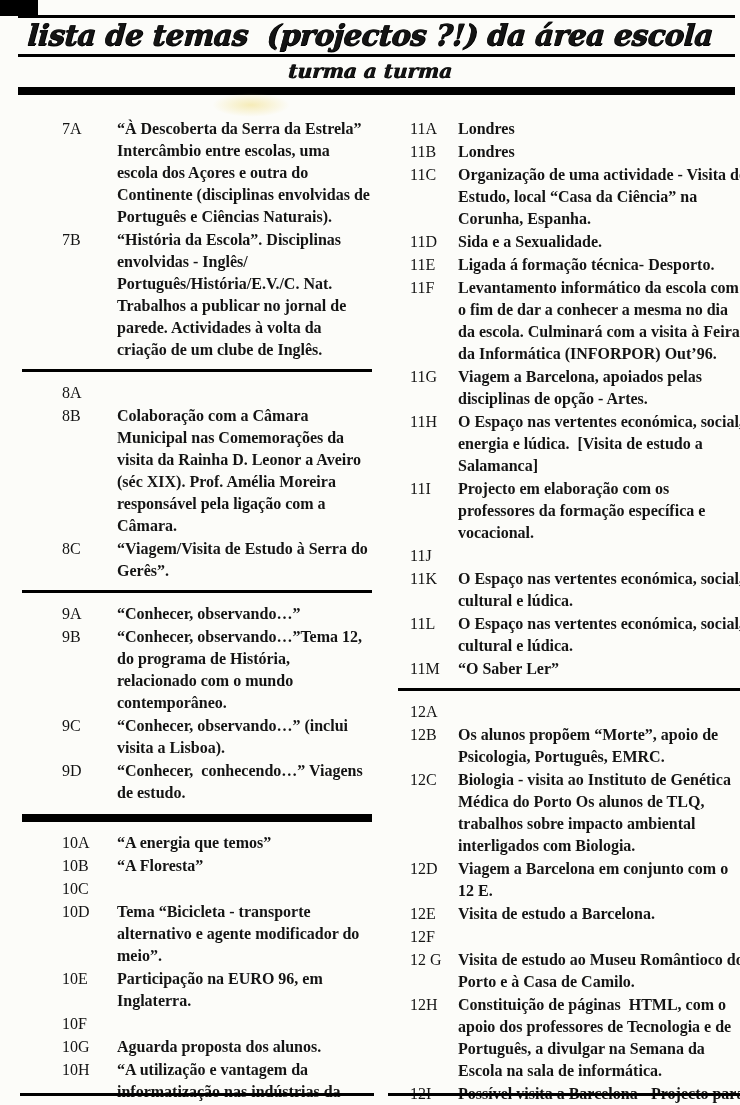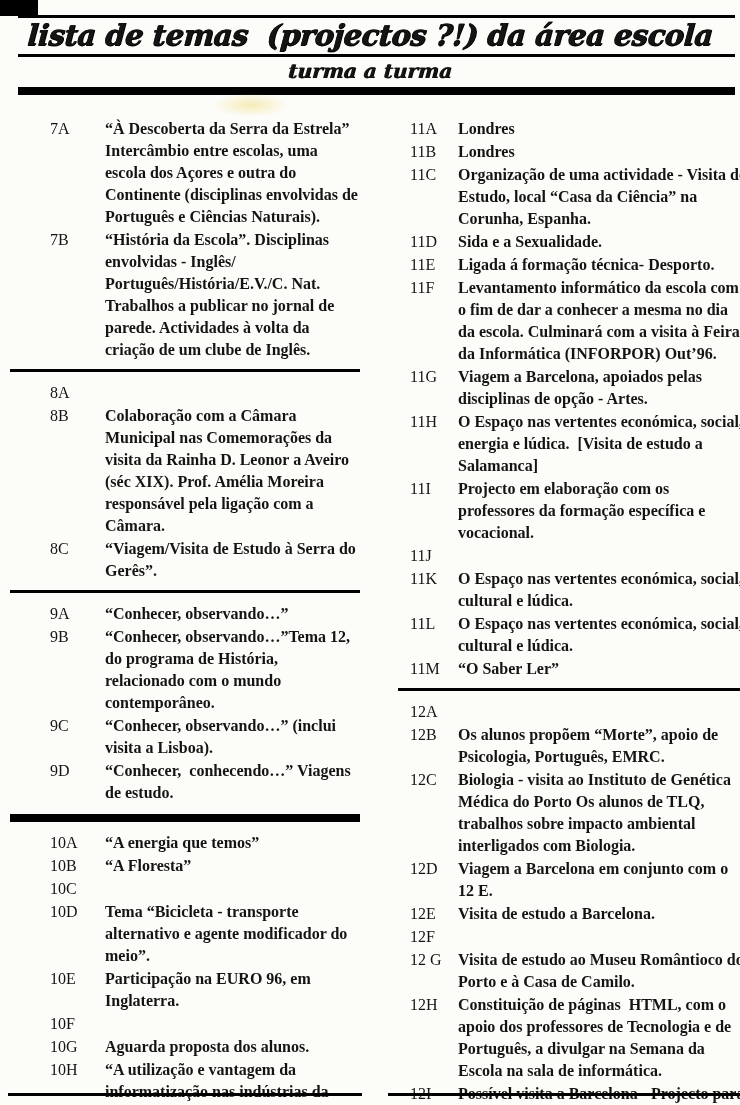--- a/index.html
+++ b/index.html
@@ -38,21 +38,21 @@
     text-shadow:0.8px 0 0 #000;
     transform:skewX(-4deg);
   }
   .smudge{
     position:absolute;left:212px;top:93px;width:78px;height:24px;
     border-radius:50%;
     background:radial-gradient(ellipse at center, rgba(240,222,130,0.55), rgba(240,222,130,0) 70%);
     pointer-events:none;
   }
   .col{position:absolute;top:108px;bottom:0;font-size:16px;line-height:22px;}
-  .col-left{left:12px;width:346px;}
+  .col-left{left:24px;width:346px;}
   .col-right{left:408px;width:340px;}
   .group{padding-top:10px;}
   .entry{display:flex;align-items:flex-start;min-height:22px;margin-bottom:1px;}
   .col-left .entry{padding-left:38px;}
   .col-right .entry{padding-left:2px;}
   .entry-code{flex:0 0 55px;white-space:pre;}
   .col-right .entry-code{flex:0 0 48px;}
   .entry-text{flex:1;white-space:pre-wrap;font-weight:bold;}
   .divider{background:#000;}
   .divider.thin{height:3px;margin-top:8px;}

